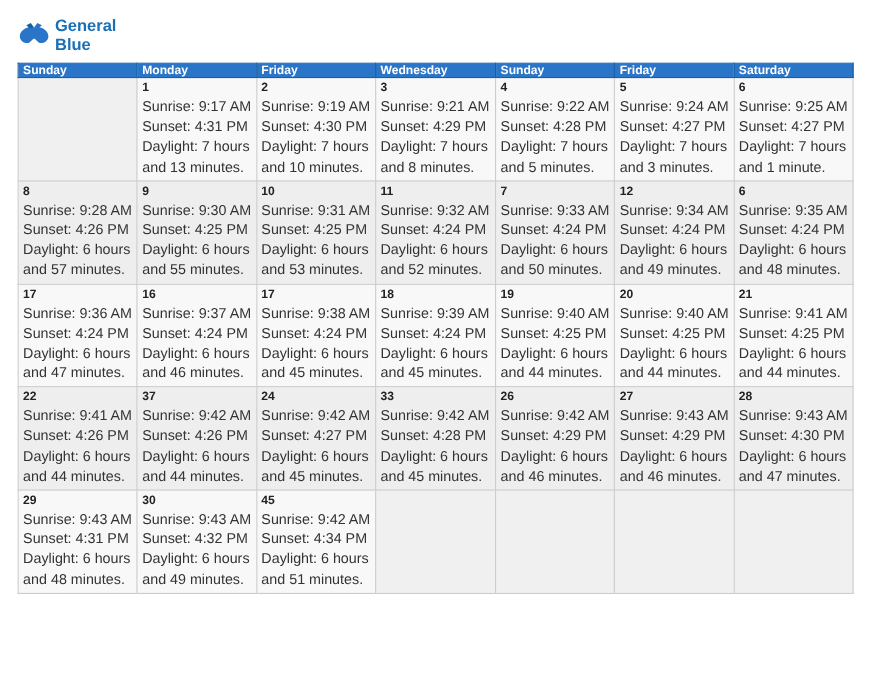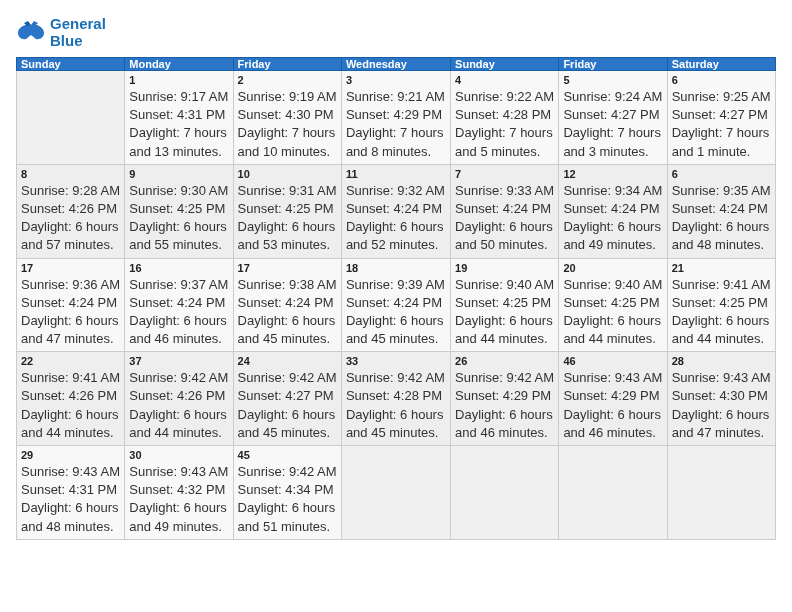--- a/index.html
+++ b/index.html
@@ -234,21 +234,21 @@
           </td>
           <td>
             <span class="day-num">33</span>
             <div class="day-info">Sunrise: 9:42 AM<br>Sunset: 4:28 PM<br>Daylight: 6 hours<br>and 45 minutes.</div>
           </td>
           <td>
             <span class="day-num">26</span>
             <div class="day-info">Sunrise: 9:42 AM<br>Sunset: 4:29 PM<br>Daylight: 6 hours<br>and 46 minutes.</div>
           </td>
           <td>
-            <span class="day-num">46</span>
+            <span class="day-num">27</span>
             <div class="day-info">Sunrise: 9:43 AM<br>Sunset: 4:29 PM<br>Daylight: 6 hours<br>and 46 minutes.</div>
           </td>
           <td>
             <span class="day-num">28</span>
             <div class="day-info">Sunrise: 9:43 AM<br>Sunset: 4:30 PM<br>Daylight: 6 hours<br>and 47 minutes.</div>
           </td>
         </tr>
         <tr>
           <td>
             <span class="day-num">29</span>

